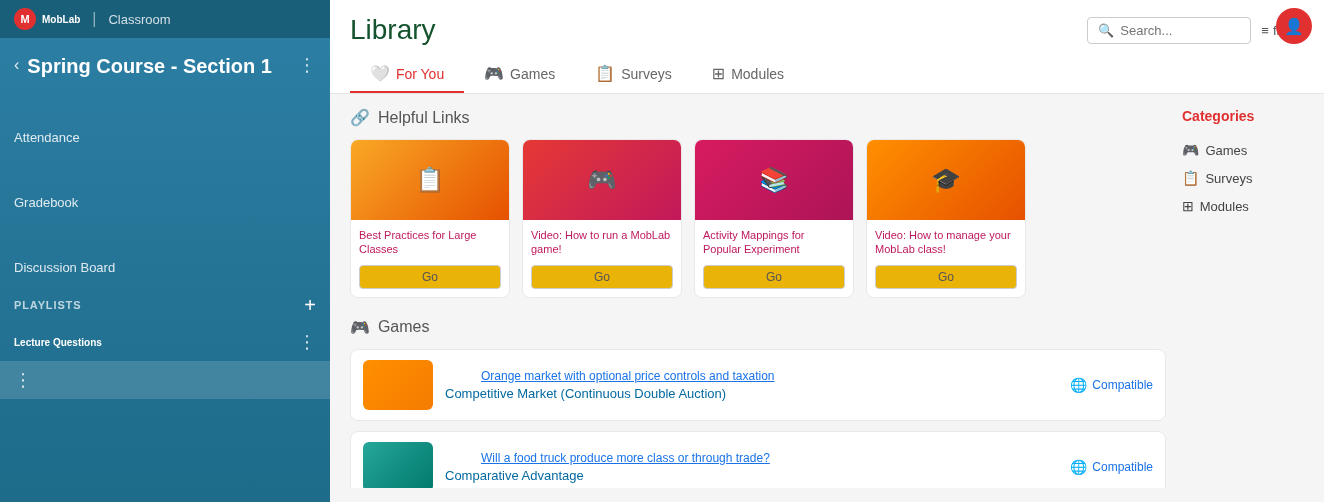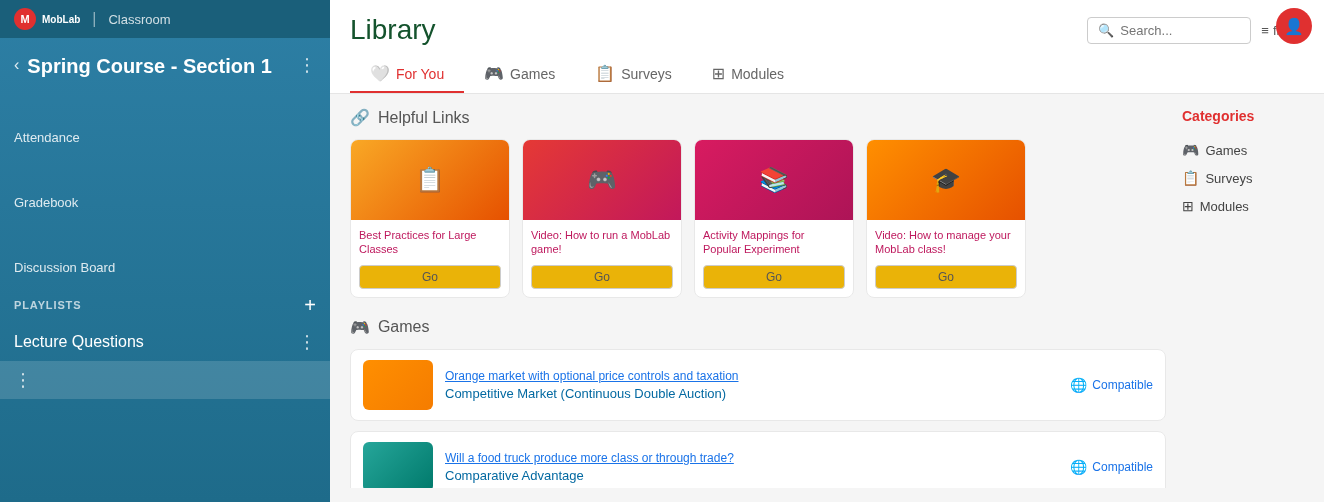--- a/index.html
+++ b/index.html
@@ -117,22 +117,22 @@
       display: flex;
       align-items: center;
       justify-content: space-between;
       cursor: pointer;
     }
     .playlist-item.active {
       background: rgba(255,255,255,0.15);
     }
     .playlist-name {
       color: white;
-      font-size: 16px;
-      font-weight: 400;
+      font-size: 10px;
+      font-weight: 700;
     }
 
     
     .main-content {
       flex: 1;
       display: flex;
       flex-direction: column;
       background: #f5f5f5;
       overflow: hidden;
     }
@@ -287,20 +287,21 @@
     }
     .game-thumb.market { background: linear-gradient(135deg, #ff8f00, #f57c00); }
     .game-thumb.truck { background: linear-gradient(135deg, #26a69a, #00796b); }
     .game-info { flex: 1; }
     .game-subtitle {
       font-size: 12px;
       color: #1a73e8;
       text-decoration: underline;
       margin-bottom: 3px;
       cursor: pointer;
+      margin-left: 36px;
     }
     .game-title {
       font-size: 13px;
       color: #0369a1;
       font-weight: 500;
     }
     .game-badge {
       display: flex;
       align-items: center;
       gap: 4px;

